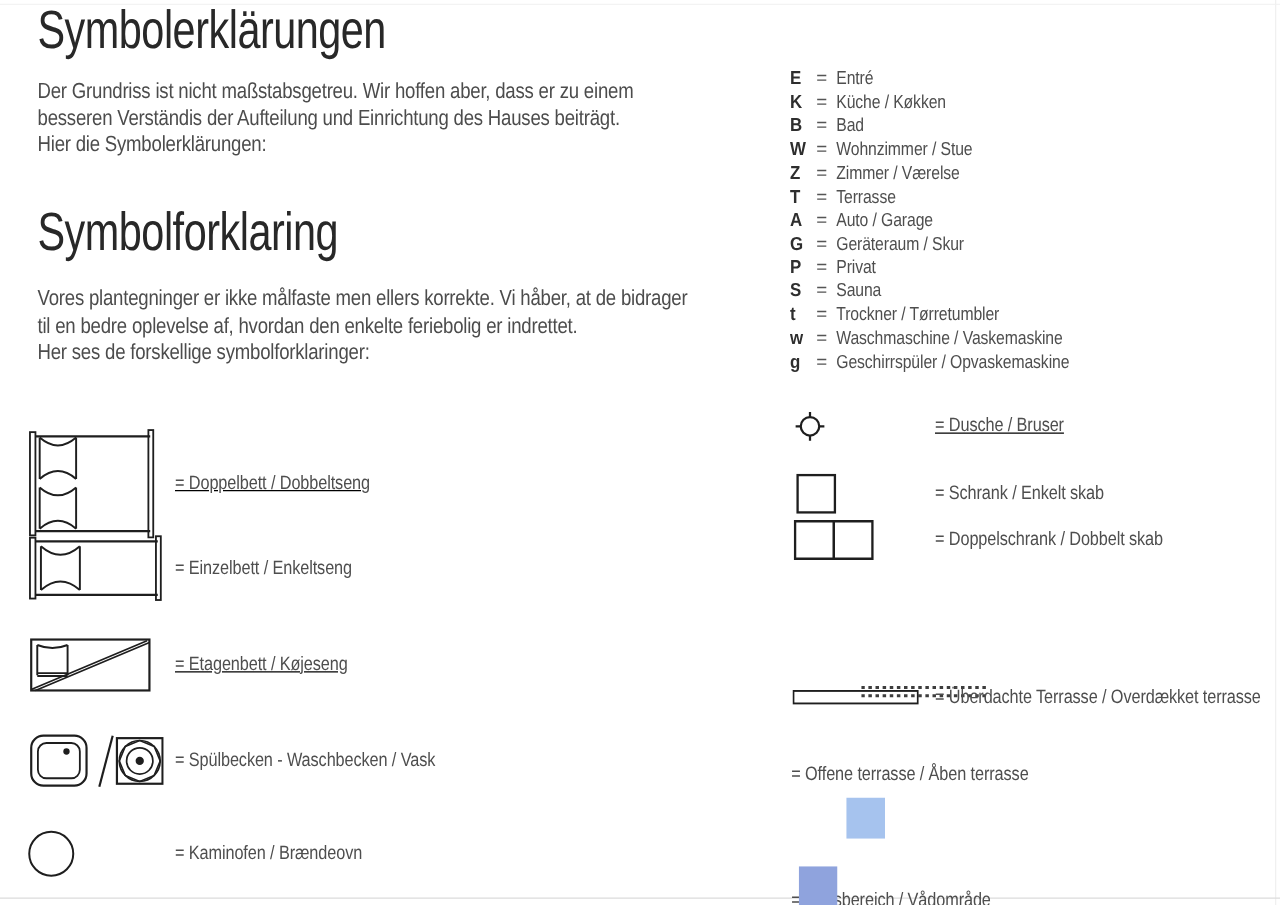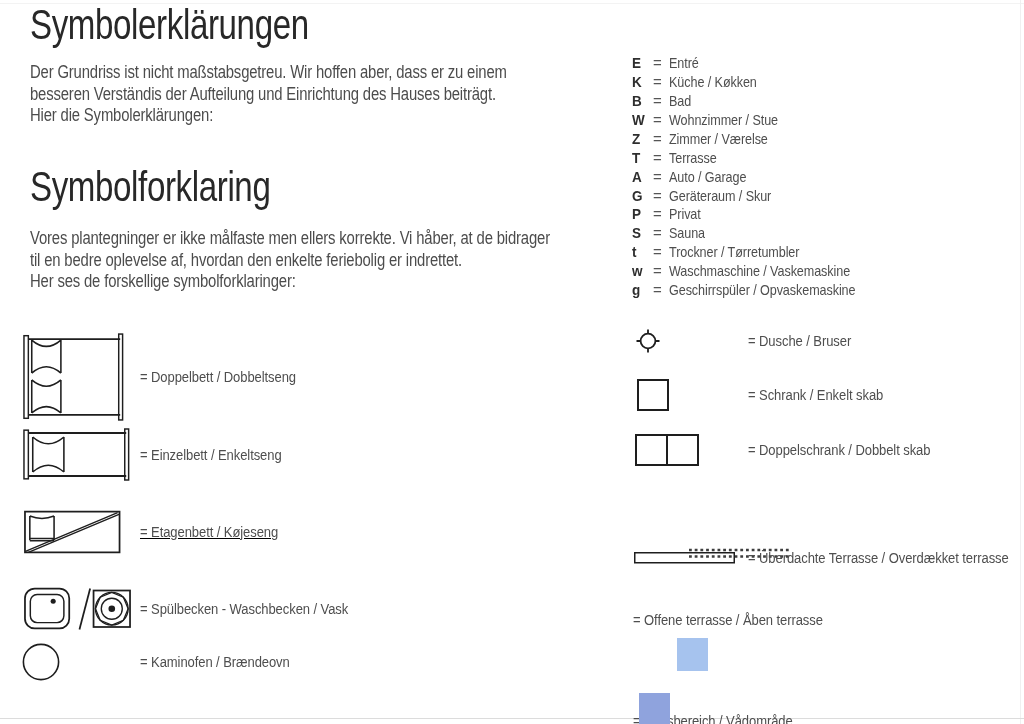--- a/index.html
+++ b/index.html
@@ -32,29 +32,29 @@
   .abbr-text { font-size:15px; color:#4e4e4e; white-space:nowrap;
                transform:scaleX(0.84); transform-origin:0 50%; letter-spacing:-0.1px; }
 
   
   .sym-row { position:absolute; display:flex; align-items:center; }
   .sym-cell-l { width:118px; flex:0 0 118px; display:flex; align-items:center; }
   .sym-cell-r { width:115px; flex:0 0 115px; display:flex; align-items:center; }
   .sym-label { font-size:15.5px; color:#4e4e4e; white-space:nowrap;
                transform:scaleX(0.84); transform-origin:0 50%; letter-spacing:-0.1px; }
 
-  .row-doppelbett { left:22px; top:333px; height:88px; }
+  .row-doppelbett { left:22px; top:343px; height:88px;text-decoration:underline; }
   .row-einzelbett { left:22px; top:428px; height:53px;align-items:center; }
   .row-etagenbett { left:22px; top:509px; height:45px;text-decoration:underline; }
   .row-sink       { left:22px; top:585px; height:48px; }
-  .row-kaminofen  { left:22px; top:642px; height:39px; }
-
-  .row-dusche   { left:633px; top:327px; height:27px; }
+  .row-kaminofen  { left:22px; top:663px; height:39px; }
+
+  .row-dusche   { left:633px; top:327px; height:27px;text-decoration:underline; }
   .row-schrank  { left:633px; top:379px; height:32px; }
-  .row-dschrank { left:633px; top:434px; height:32px;justify-content:center; }
+  .row-dschrank { left:633px; top:416px; height:32px;justify-content:center; }
   .row-oterr    { left:633px; top:496px; height:14px;flex-direction:column; }
   .row-uterr    { left:633px; top:552px; height:12px; }
   .row-nass     { left:633px; top:597px; height:33px;flex-direction:column; }
   .row-spa      { left:633px; top:652px; height:33px;flex-direction:column; }
 
   svg { display:block; }
   .ink { stroke:#1e1e1e; fill:none; }
   .pad4  { padding-left:4px; }
   .pad2  { padding-left:2px; }
   .pad1  { padding-left:1px; }

